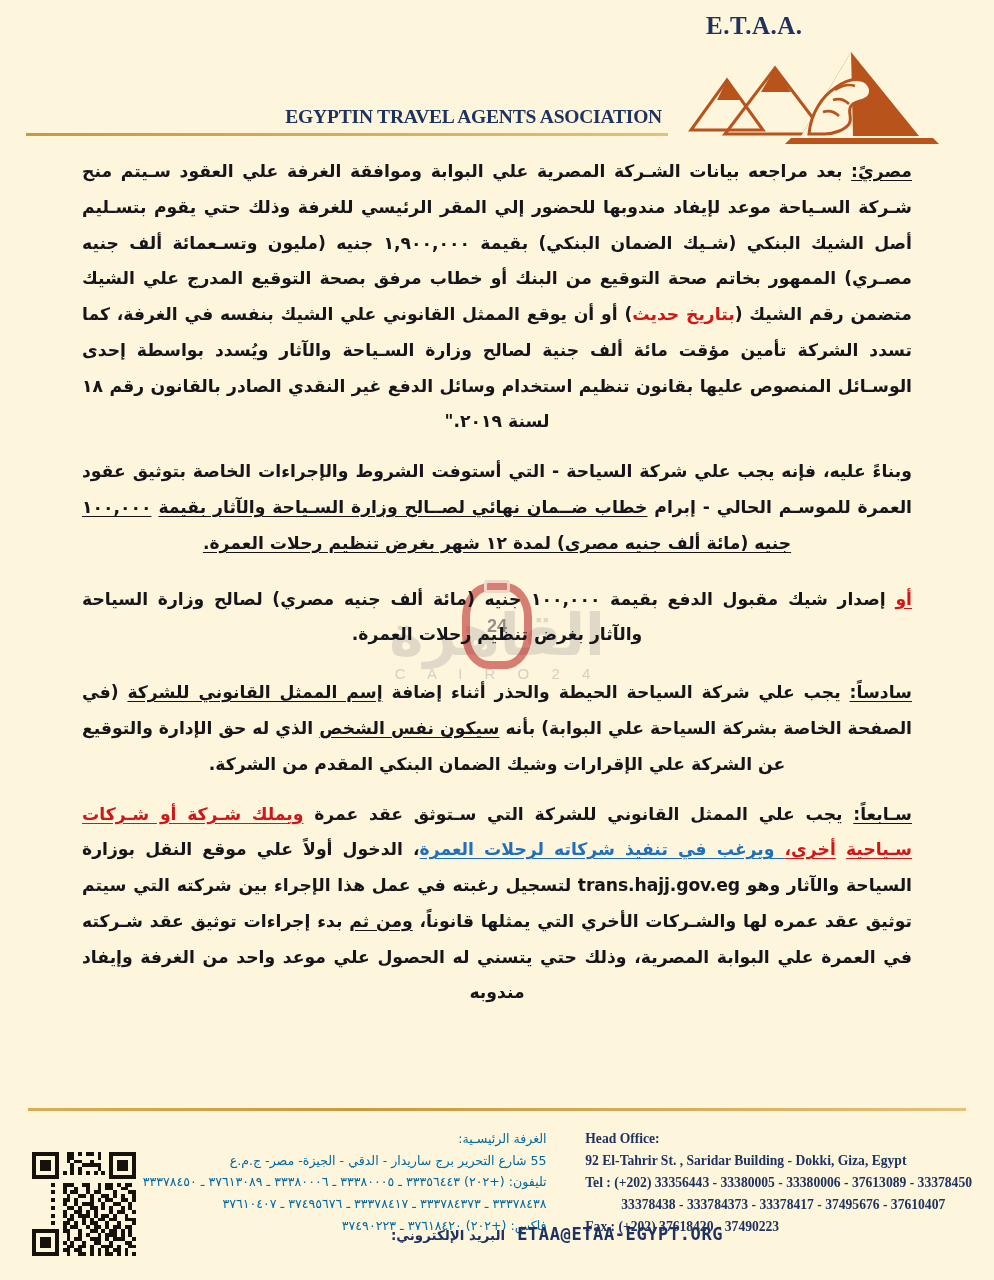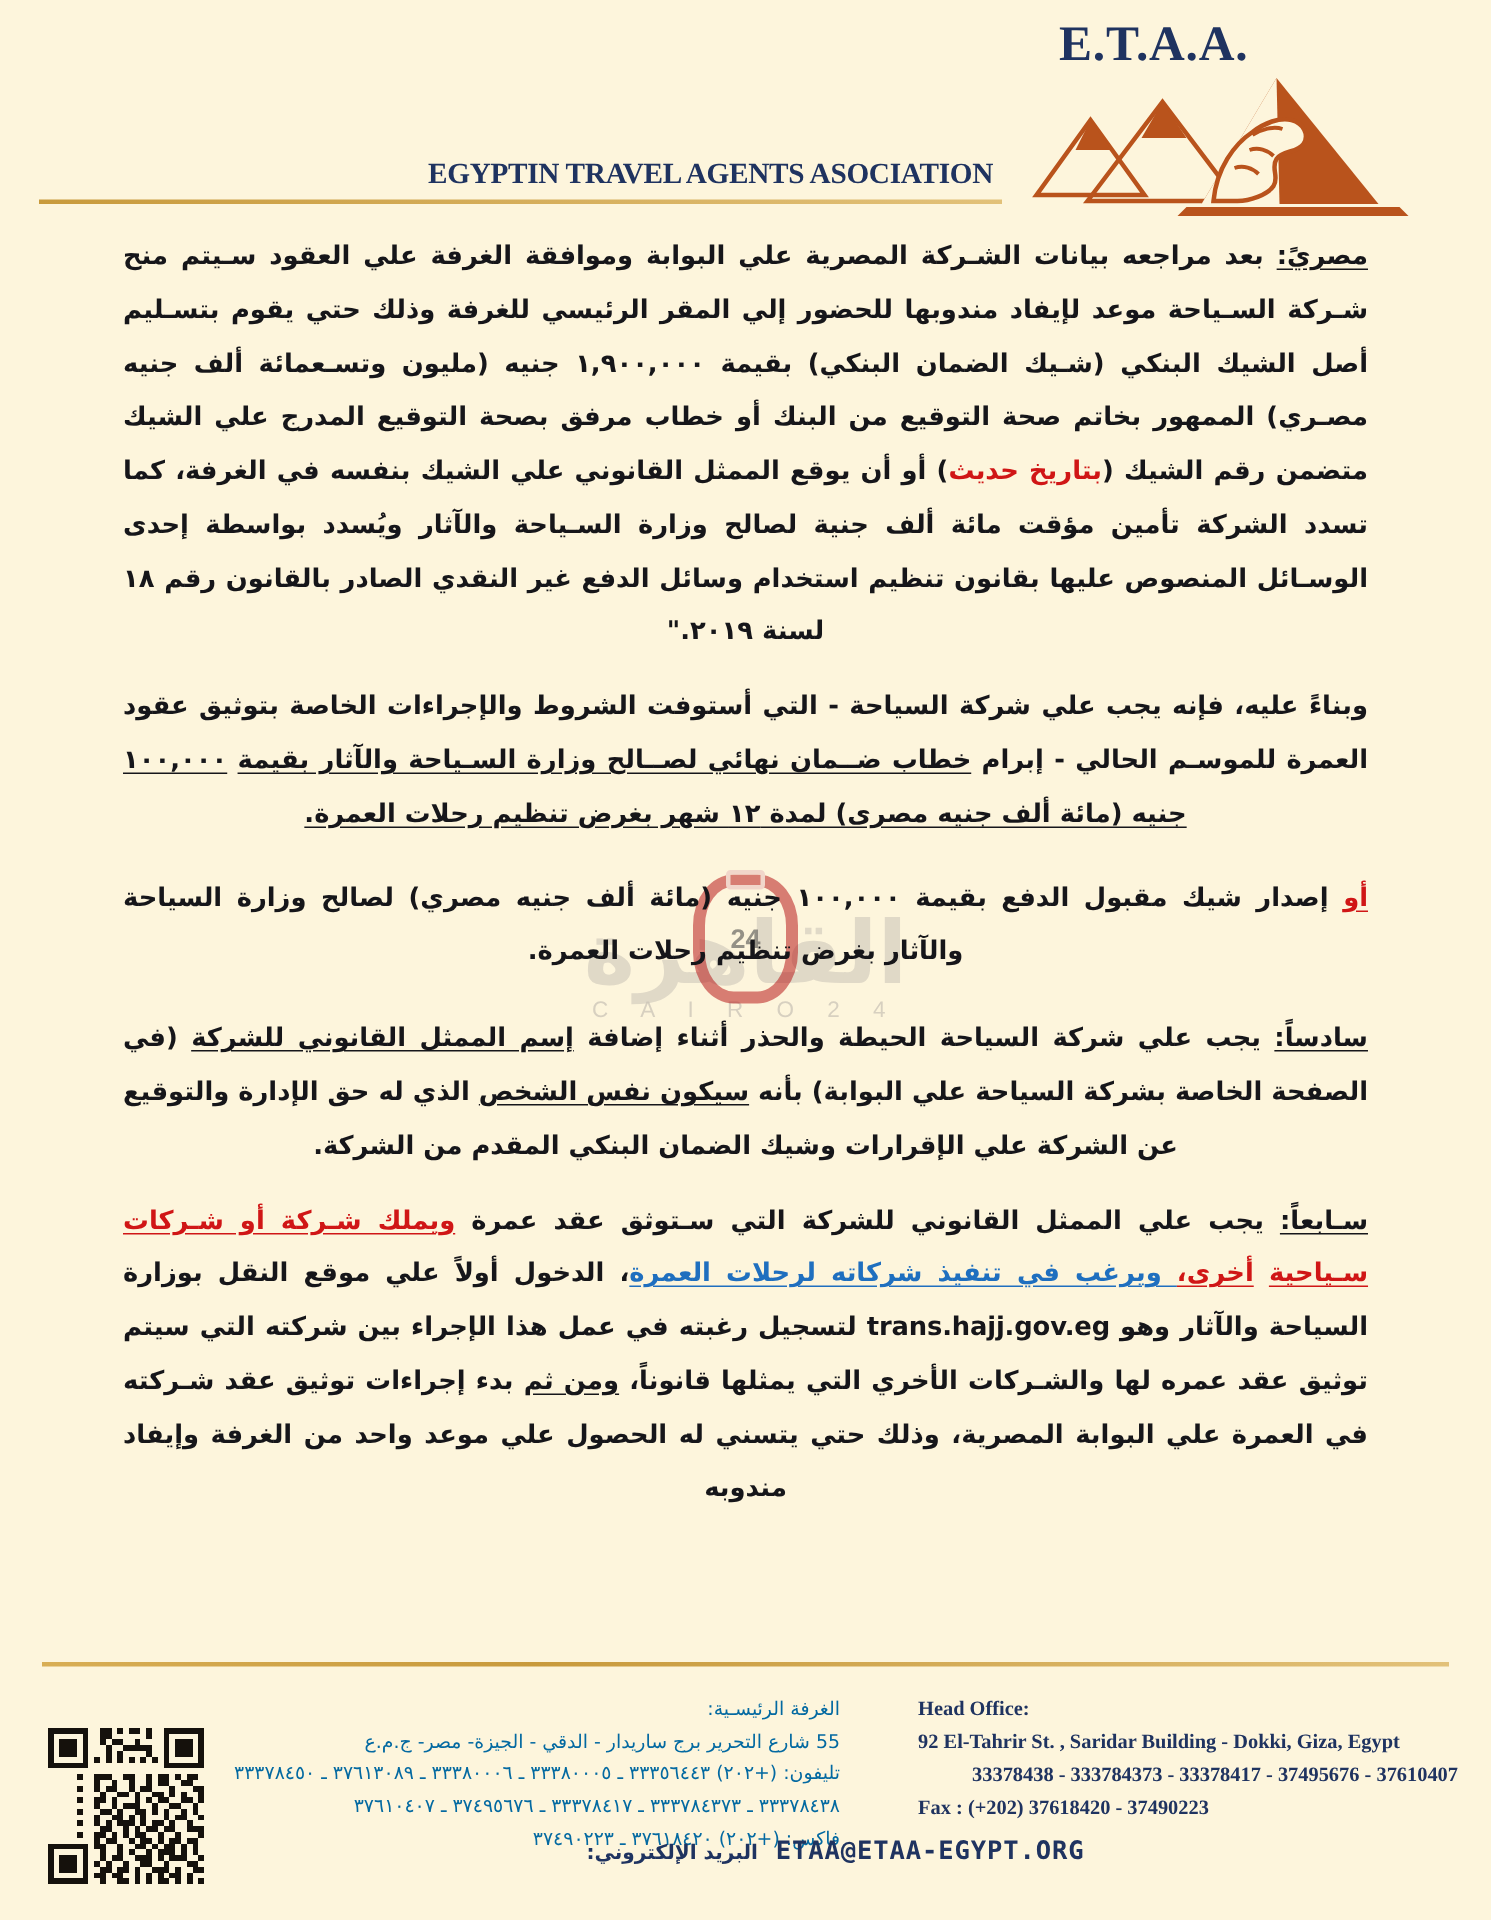--- a/index.html
+++ b/index.html
@@ -140,21 +140,21 @@
     justify-content: center;
   }
   .logo-title {
     position: absolute;
     top: 6px;
     left: 50%;
     transform: translateX(-112px);
     direction: ltr;
     font-family: "Liberation Serif", serif;
     font-weight: bold;
-    font-size: 33px;
+    font-size: 25px;
     color: #1f3360;
     letter-spacing: .5px;
   }
 
   
   .body {
     position: relative;
     z-index: 2;
     padding: 6px 82px 0 82px;
     box-sizing: border-box;
@@ -351,20 +351,21 @@
 
   </div>
 
   <div class="footer-rule"></div>
 
   <div class="footer">
 
     <div class="foot-en">
       <div>Head Office:</div>
       <div>92 El-Tahrir St. , Saridar Building - Dokki, Giza, Egypt</div>
+      <div>Tel : (+202) 33356443 - 33380005 - 33380006 - 37613089 - 33378450</div>
       <div class="indent">33378438 - 333784373 - 33378417 - 37495676 - 37610407</div>
       <div>Fax : (+202) 37618420 - 37490223</div>
     </div>
 
     <div class="foot-ar foot-mid">
       <div>الغرفة الرئيسـية:</div>
       <div>55 شارع التحرير برج ساريدار - الدقي - الجيزة- مصر- ج.م.ع</div>
       <div>تليفون: (+٢٠٢) ٣٣٣٥٦٤٤٣ ـ ٣٣٣٨٠٠٠٥ ـ ٣٣٣٨٠٠٠٦ ـ ٣٧٦١٣٠٨٩ ـ ٣٣٣٧٨٤٥٠</div>
       <div>٣٣٣٧٨٤٣٨ ـ ٣٣٣٧٨٤٣٧٣ ـ ٣٣٣٧٨٤١٧ ـ ٣٧٤٩٥٦٧٦ ـ ٣٧٦١٠٤٠٧</div>
       <div>فاكس: (+٢٠٢) ٣٧٦١٨٤٢٠ ـ ٣٧٤٩٠٢٢٣</div>

